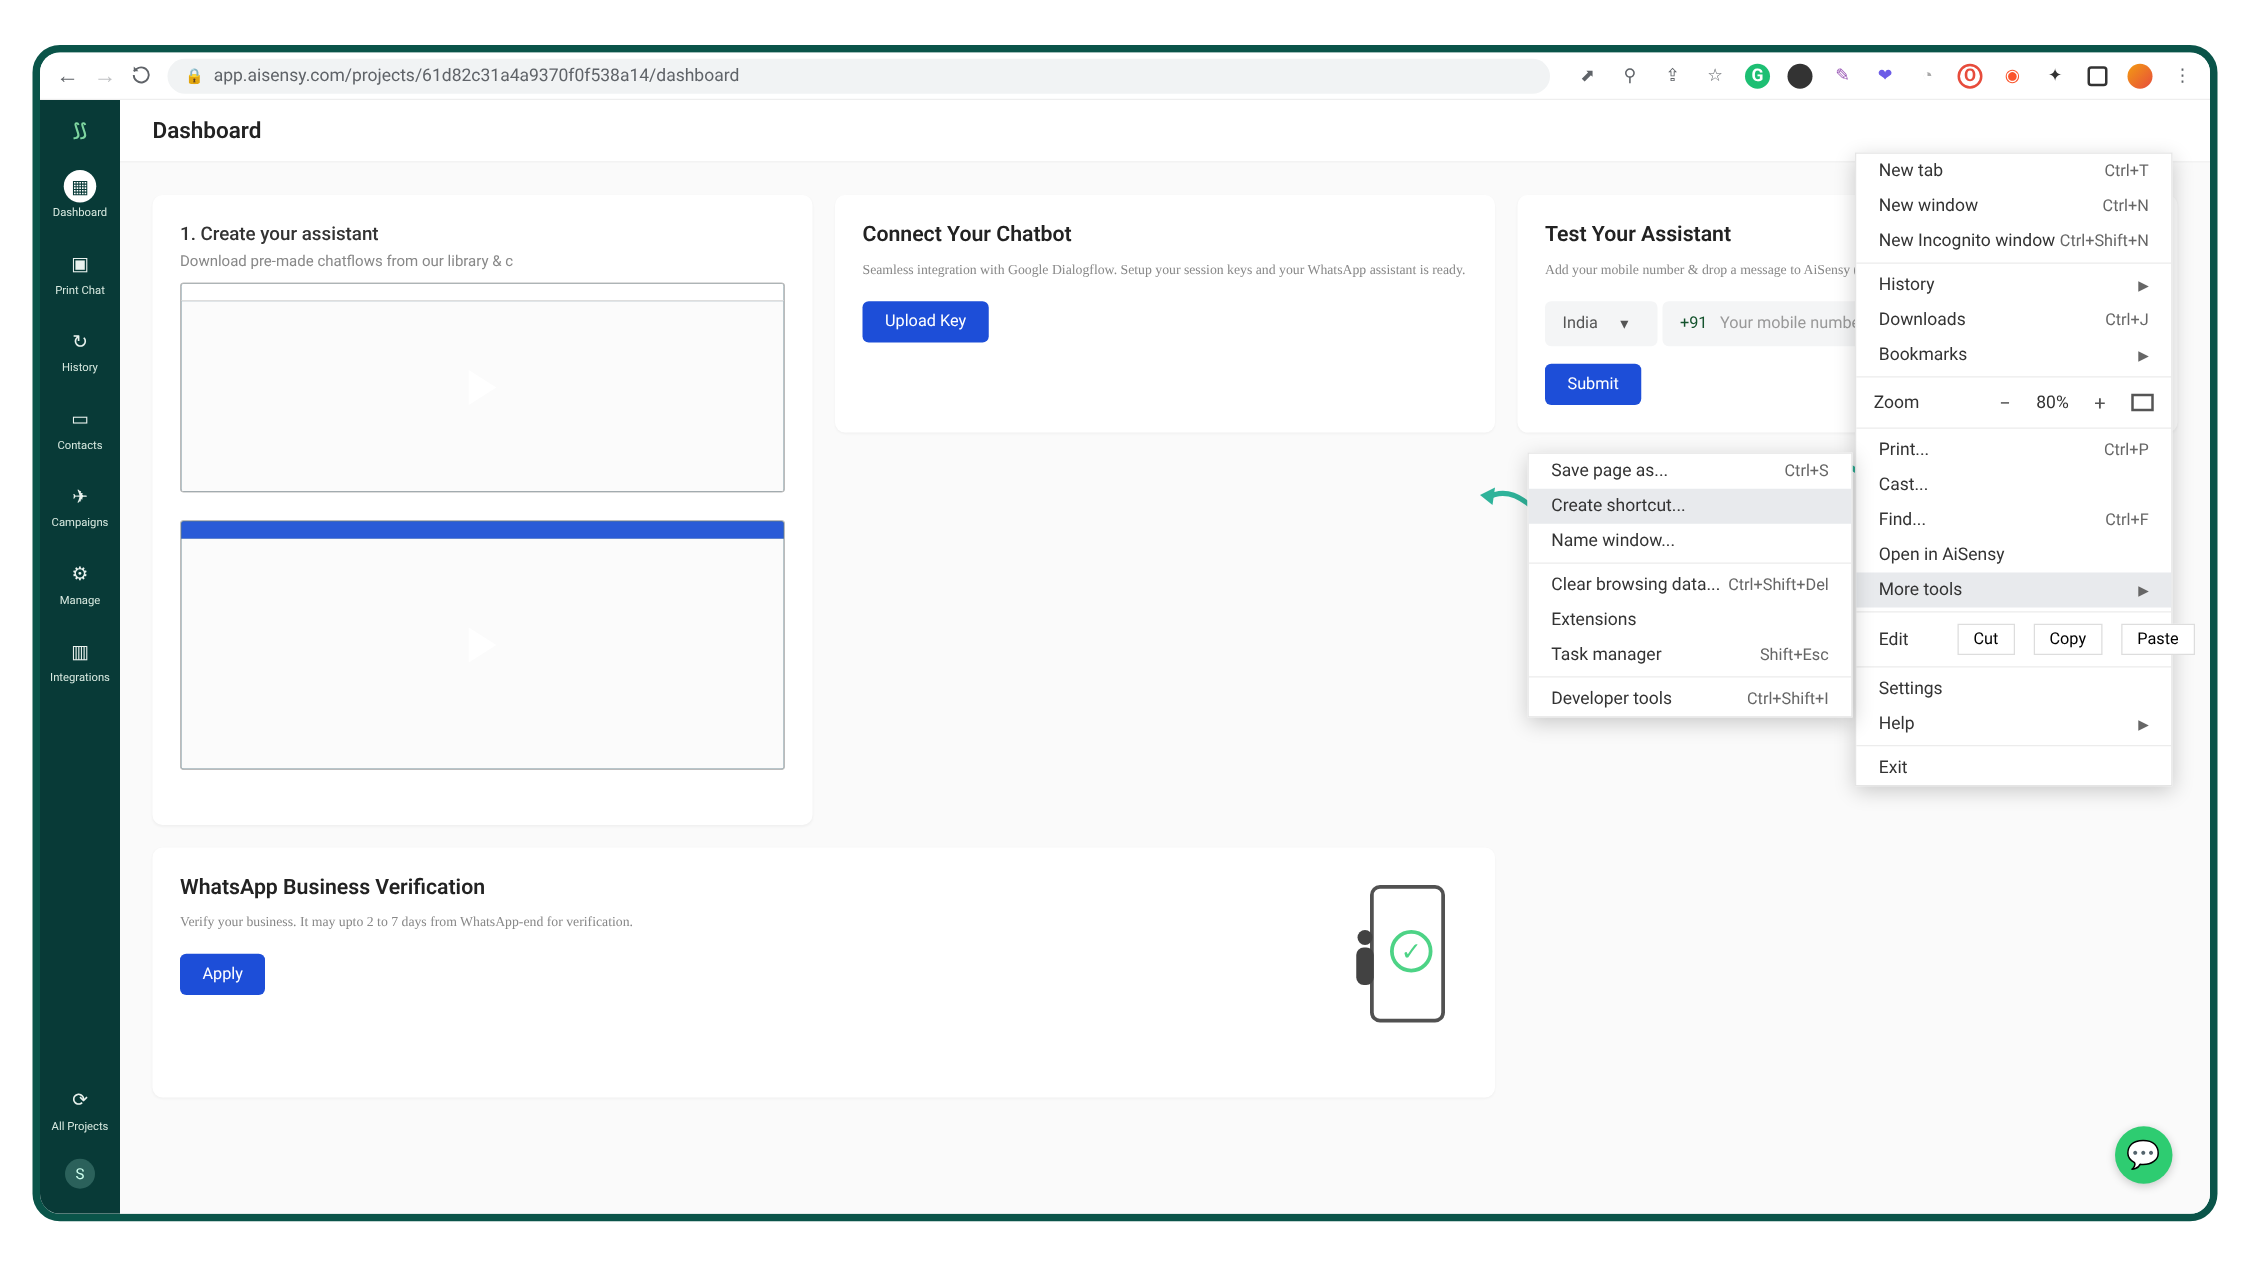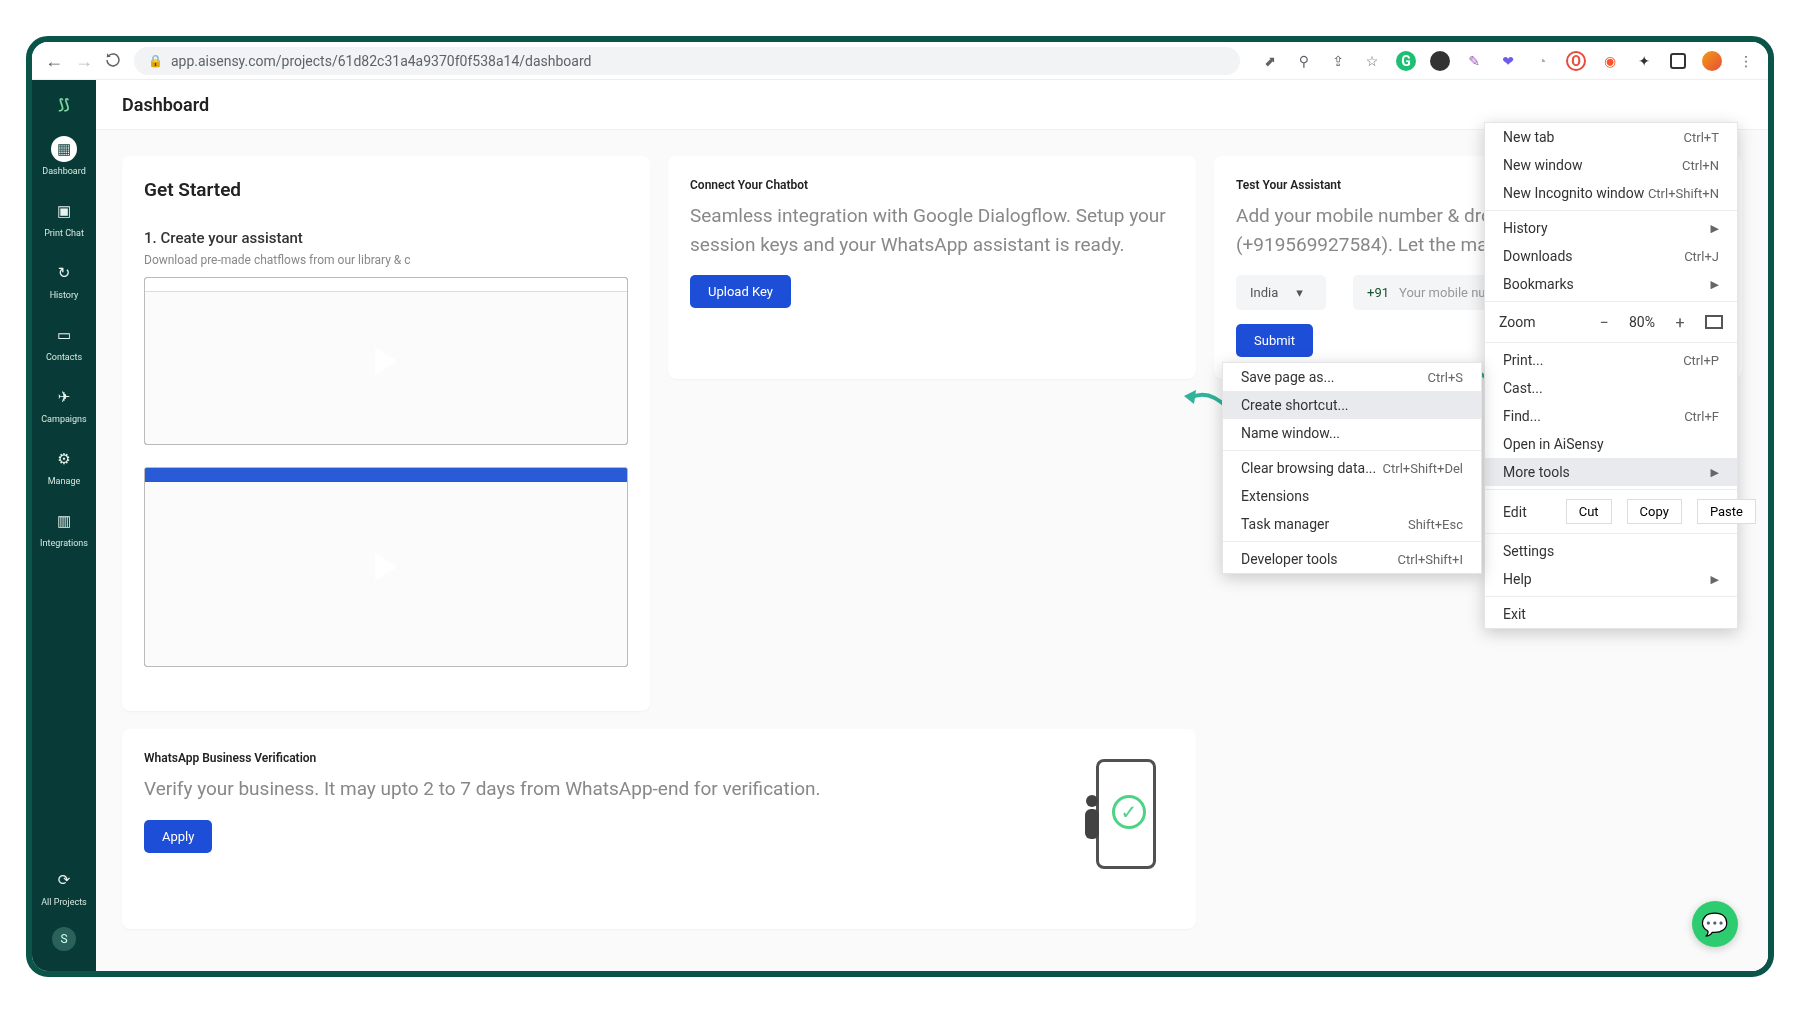--- a/index.html
+++ b/index.html
@@ -29,24 +29,24 @@
 .sb-item { display:flex; flex-direction:column; align-items:center; gap:4px; cursor:pointer; padding:4px 2px; width:56px; }
 .sb-item.active .sb-icon { background:#fff; color:#083a37; border-radius:50%; }
 .sb-icon { width:26px; height:26px; display:flex; align-items:center; justify-content:center; font-size:15px; }
 .sb-label { font-size:9px; color:#d8e9e0; text-align:center; }
 .sb-bottom { margin-top:auto; display:flex; flex-direction:column; align-items:center; gap:16px; padding-bottom:10px; }
 .sb-avatar { width:24px; height:24px; border-radius:50%; background:#2b615b; color:#cfe; display:flex; align-items:center; justify-content:center; font-size:12px; }
 .main { flex:1; background:#fafafa; overflow:hidden; position:relative; }
 .page-title { padding:14px 26px; font-size:18px; font-weight:600; color:#222; background:#fff; border-bottom:1px solid #f0f0f0; }
 .content { padding:26px; display:grid; grid-template-columns:1fr 1fr 1fr; grid-template-rows:auto auto; gap:18px; }
 .card { background:#fff; border-radius:8px; padding:22px; box-shadow:0 1px 2px rgba(0,0,0,0.04); }
-.card h3 { font-size:12px; font-weight:600; color:#222; margin-bottom:10px; }
-.card p { font-size:19px; color:#888; line-height:1.5; margin-bottom:16px; }
+.card h3 { font-size:17px; font-weight:600; color:#222; margin-bottom:10px; }
+.card p { font-size:11px; color:#888; line-height:1.5; margin-bottom:16px;font-family:Liberation Serif, serif; }
 .btn { display:inline-block; background:#1d4ed8; color:#fff; border:none; border-radius:5px; padding:9px 18px; font-size:13px; cursor:pointer; }
-.row2 { display:flex; gap:27px; margin-bottom:14px; }
+.row2 { display:flex; gap:4px; margin-bottom:14px; }
 .select { background:#f4f5f6; border-radius:5px; padding:10px 14px; font-size:13px; color:#555; display:flex; align-items:center; gap:18px; cursor:pointer; min-width:90px; }
 .input-grp { flex:1; background:#f4f5f6; border-radius:5px; padding:10px 14px; font-size:13px; color:#999; display:flex; gap:10px; }
 .prefix { color:#14532d; }
 .get-started h3 { font-size:19px; margin-bottom:28px; }
 .step-title { font-size:15px; font-weight:500; color:#333; margin-bottom:6px; }
 .step-desc { font-size:12px; color:#888; margin-bottom:10px; }
 .video-thumb { background:#416a7a; border:1px solid #bbb; border-radius:3px; height:168px; position:relative; overflow:hidden; margin-bottom:22px; }
 .video-thumb .play { position:absolute; left:50%; top:50%; transform:translate(-50%,-50%); width:0; height:0; border-left:22px solid #fff; border-top:14px solid transparent; border-bottom:14px solid transparent; z-index:5; }
 .vt-bar { position:absolute; left:0; right:0; top:0; height:14px; background:#fff; border-bottom:1px solid #ddd; }
 .vt-bar2 { position:absolute; left:0; right:0; top:0; height:14px; background:#2a5bd7; }
@@ -175,21 +175,20 @@
             </div>
             <div class="input-grp">
               <span class="prefix">+91</span>
               <span>Your mobile number</span>
             </div>
           </div>
           <button class="btn">Submit</button>
         </div>
 
         <div class="card get-started" style="grid-row:1 / span 2">
-          <h3>Get Started</h3>
           <div class="step-title">1. Create your assistant</div>
           <div class="step-desc">Download pre-made chatflows from our library &amp; c</div>
           <div class="video-thumb">
             <div class="vt-bar"></div>
             <div class="vt-body"></div>
             <div class="play"></div>
           </div>
           <div class="video-thumb" style="height:200px">
             <div class="vt-bar2"></div>
             <div class="vt-body"></div>

